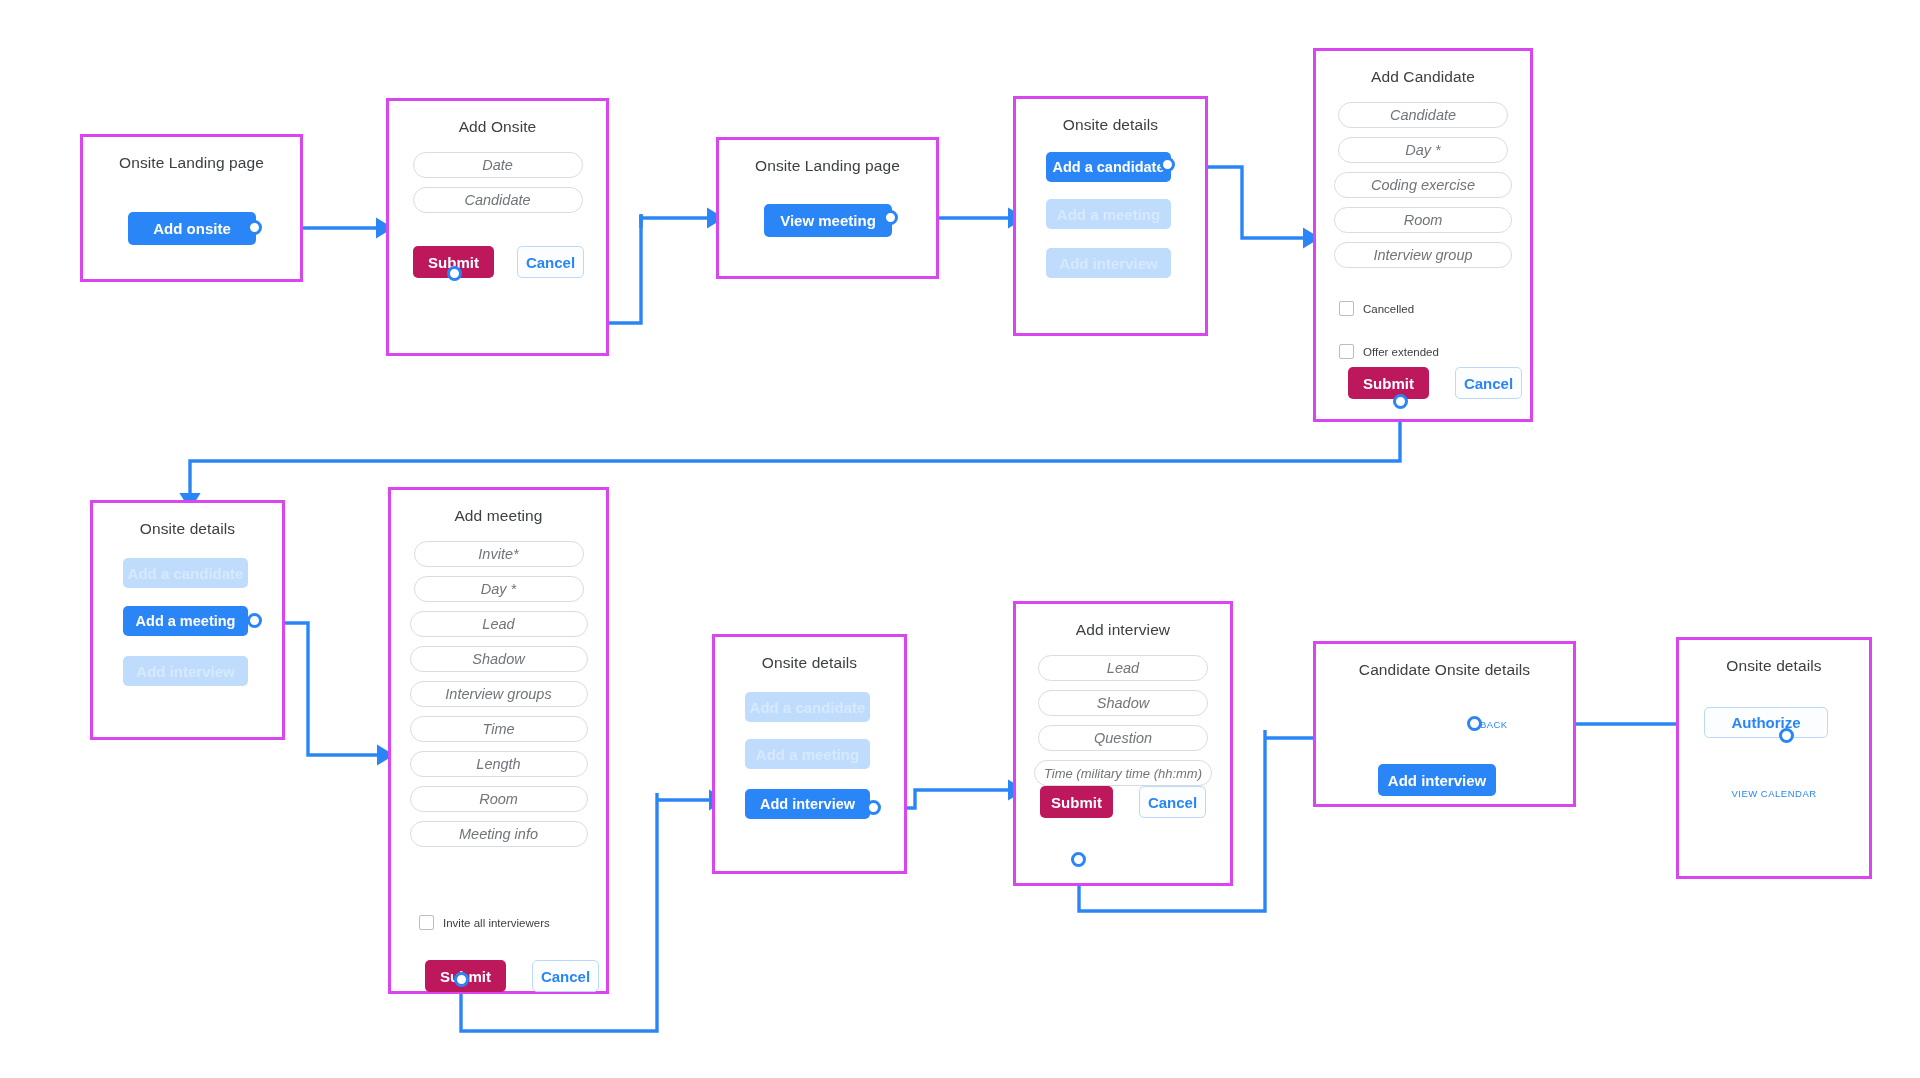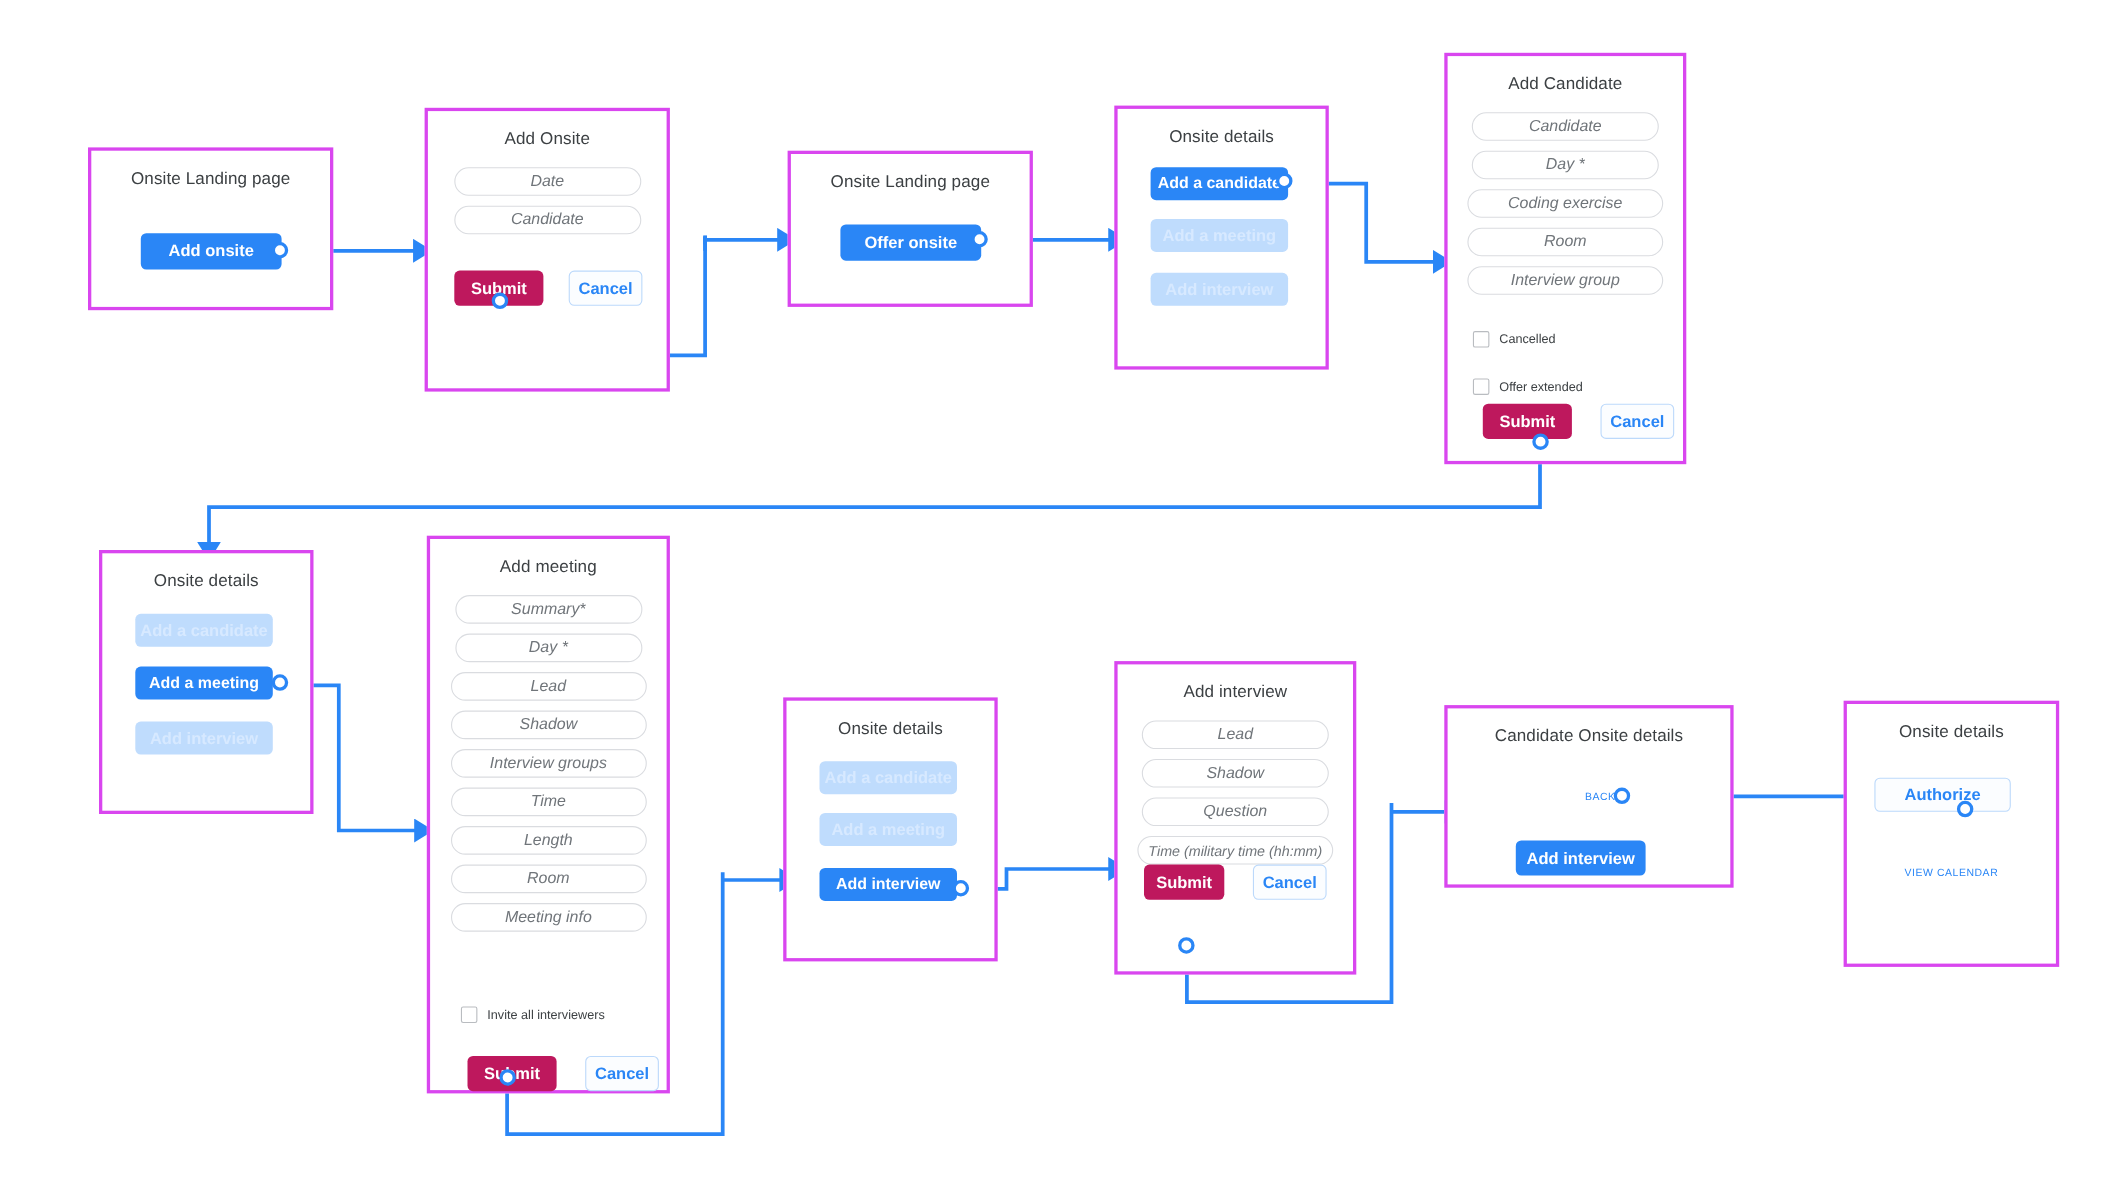--- a/index.html
+++ b/index.html
@@ -158,21 +158,21 @@
     <div class="pill" style="width:170px;">Candidate</div>
     <div class="btnrow" style="position:absolute;left:24px;top:145px;gap:23px;">
       <div class="btn-submit" style="width:81px;height:32px;">Submit</div>
       <div class="btn-outline" style="width:67px;height:32px;">Cancel</div>
     </div>
   </div>
   <div class="dot" style="left:447px;top:266px;"></div>
 
   <div class="card" style="left:716px;top:137px;width:223px;height:142px;">
     <div class="card-title">Onsite Landing page</div>
-    <div class="btn-primary" style="position:absolute;left:45px;top:64px;width:128px;height:33px;">Offer onsite</div>
+    <div class="btn-primary" style="position:absolute;left:45px;top:64px;width:128px;height:33px;">View meeting</div>
   </div>
   <div class="dot" style="left:883px;top:210px;"></div>
 
   <div class="card" style="left:1013px;top:96px;width:195px;height:240px;">
     <div class="card-title">Onsite details</div>
     <div class="btn-primary small" style="position:absolute;left:30px;top:53px;width:125px;height:30px;">Add a candidate</div>
     <div class="btn-disabled" style="position:absolute;left:30px;top:100px;width:125px;height:30px;">Add a meeting</div>
     <div class="btn-disabled" style="position:absolute;left:30px;top:149px;width:125px;height:30px;">Add interview</div>
   </div>
   <div class="dot" style="left:1160px;top:157px;"></div>
@@ -202,21 +202,21 @@
   <div class="card" style="left:90px;top:500px;width:195px;height:240px;">
     <div class="card-title">Onsite details</div>
     <div class="btn-disabled" style="position:absolute;left:30px;top:55px;width:125px;height:30px;">Add a candidate</div>
     <div class="btn-primary small" style="position:absolute;left:30px;top:103px;width:125px;height:30px;">Add a meeting</div>
     <div class="btn-disabled" style="position:absolute;left:30px;top:153px;width:125px;height:30px;">Add interview</div>
   </div>
   <div class="dot" style="left:247px;top:613px;"></div>
 
   <div class="card" style="left:388px;top:487px;width:221px;height:507px;">
     <div class="card-title">Add meeting</div>
-    <div class="pill" style="width:170px;margin-top:16px;">Summary*</div>
+    <div class="pill" style="width:170px;margin-top:16px;">Invite*</div>
     <div class="pill" style="width:170px;">Day *</div>
     <div class="pill" style="width:178px;">Lead</div>
     <div class="pill" style="width:178px;">Shadow</div>
     <div class="pill" style="width:178px;">Interview groups</div>
     <div class="pill" style="width:178px;">Time</div>
     <div class="pill" style="width:178px;">Length</div>
     <div class="pill" style="width:178px;">Room</div>
     <div class="pill" style="width:178px;">Meeting info</div>
     <div class="checkrow" style="position:absolute;left:28px;top:425px;">
       <span class="checkbox"></span>
@@ -247,21 +247,21 @@
       <div class="btn-submit" style="width:73px;height:32px;">Submit</div>
       <div class="btn-outline" style="width:67px;height:32px;">Cancel</div>
     </div>
   </div>
   <div class="dot" style="left:1071px;top:852px;"></div>
 
   <div class="card" style="left:1313px;top:641px;width:263px;height:166px;">
     <div class="card-title">Candidate Onsite details</div>
     <div class="btn-primary" style="position:absolute;left:62px;top:120px;width:118px;height:32px;">Add interview</div>
   </div>
-  <div class="linklabel" style="left:1424px;top:719px;padding-left:17px;">BACK</div>
+  <div class="linklabel" style="left:1480px;top:719px;">BACK</div>
   <div class="dot" style="left:1467px;top:716px;"></div>
 
   <div class="card" style="left:1676px;top:637px;width:196px;height:242px;">
     <div class="card-title">Onsite details</div>
     <div class="btn-outline" style="position:absolute;left:25px;top:67px;width:124px;height:31px;">Authorize</div>
     <div style="position:absolute;left:0;right:0;top:148px;text-align:center;color:#2a86f6;font-size:9.5px;letter-spacing:.5px;">VIEW CALENDAR</div>
   </div>
   <div class="dot" style="left:1779px;top:728px;"></div>
 
 </div>

